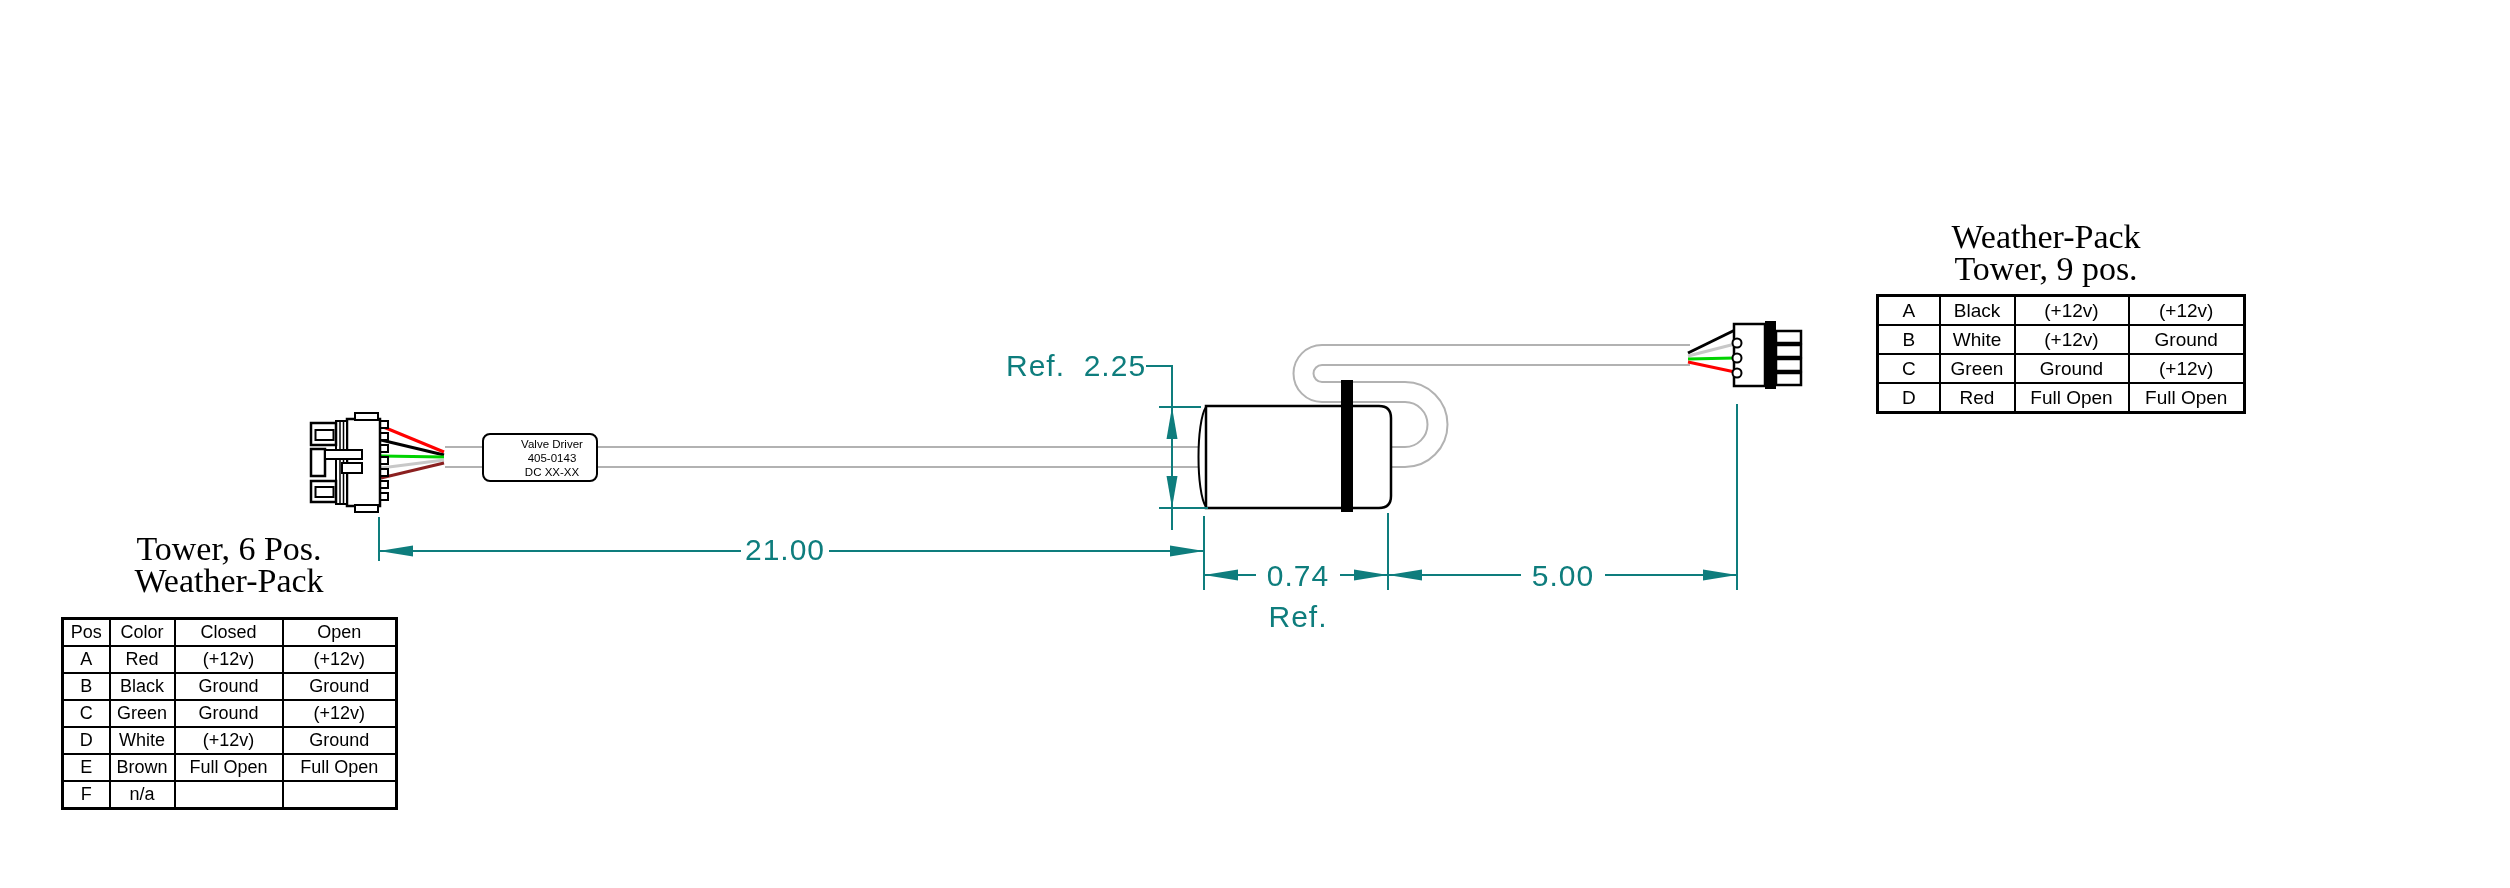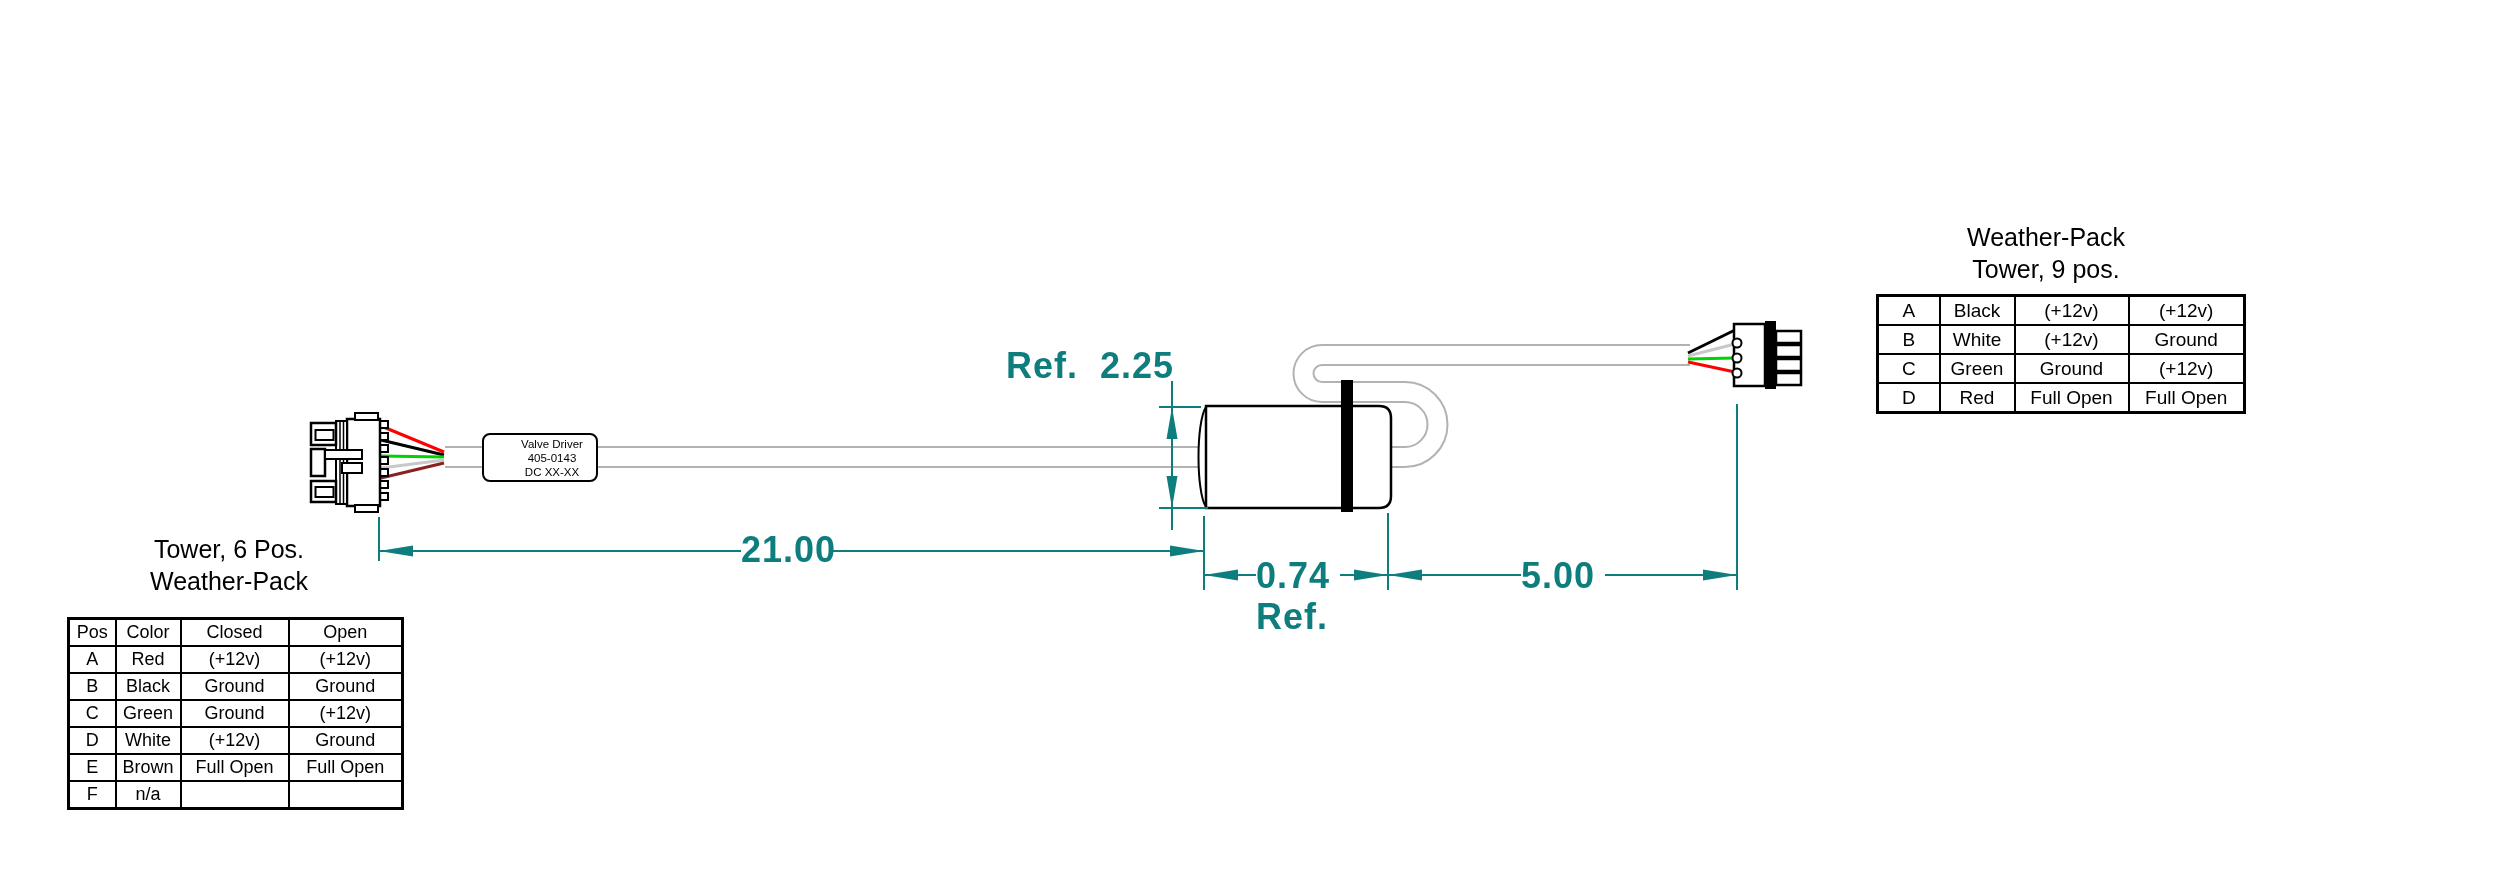--- a/index.html
+++ b/index.html
@@ -7,52 +7,52 @@
     position:relative;
     width:2510px;height:888px;
     background:#ffffff;
     font-family:"Liberation Sans", sans-serif;
     overflow:hidden;
   }
   #art{position:absolute;left:0;top:0;}
   .dimtext{
     position:absolute;
     color:#0e7d7d;
-    font-size:36px;
+    font-size:30px;
     letter-spacing:1px;
     background:#ffffff;
-    text-align:left;
+    text-align:center;
     line-height:30px;
     white-space:pre;
-    font-weight:bold;
   }
   .title{
     position:absolute;
     color:#000;
-    font-size:25px;
+    font-size:34px;
     line-height:32px;
     text-align:center;
     width:300px;
+    font-family:Liberation Serif, serif;
   }
   .wtable{
     position:absolute;
     border-collapse:collapse;
     table-layout:fixed;
     background:#fff;
     color:#000;
   }
   .wtable td,.wtable th{
     border:2px solid #000;
     text-align:center;
     vertical-align:middle;
     font-weight:normal;
     padding:0 2px;
     overflow:hidden;
   }
-  #left-table{left:67px;top:617px;font-size:18px;border:3px solid #000;}
+  #left-table{left:61px;top:617px;font-size:18px;border:3px solid #000;}
   #left-table td,#left-table th{height:25px;}
   #right-table{left:1876px;top:294px;font-size:19px;border:3px solid #000;}
   #right-table td,#right-table th{height:27px;}
   #valve-label{
     position:absolute;left:482px;top:433px;width:88px;height:45px;
     border:2px solid #000;border-radius:8px;background:#fff;
     font-size:11.5px;line-height:14px;text-align:center;color:#000;
     display:flex;flex-direction:column;justify-content:center;padding-left:24px;
   }
 </style>

